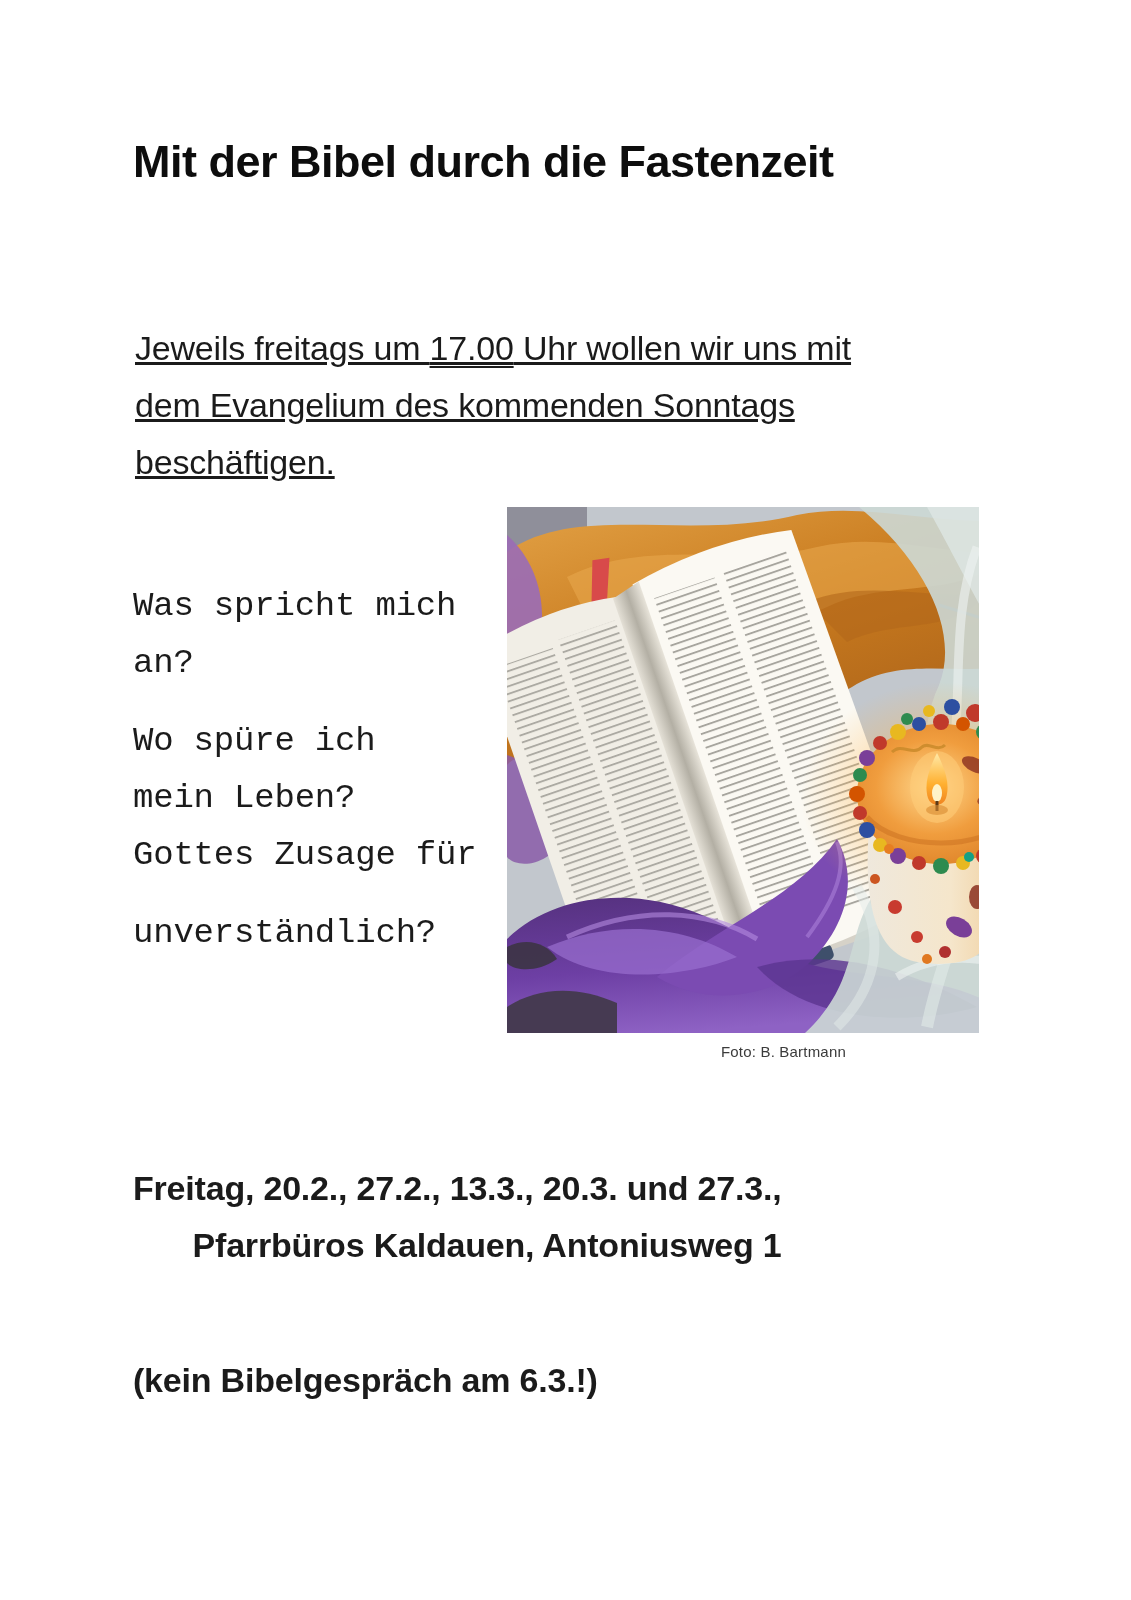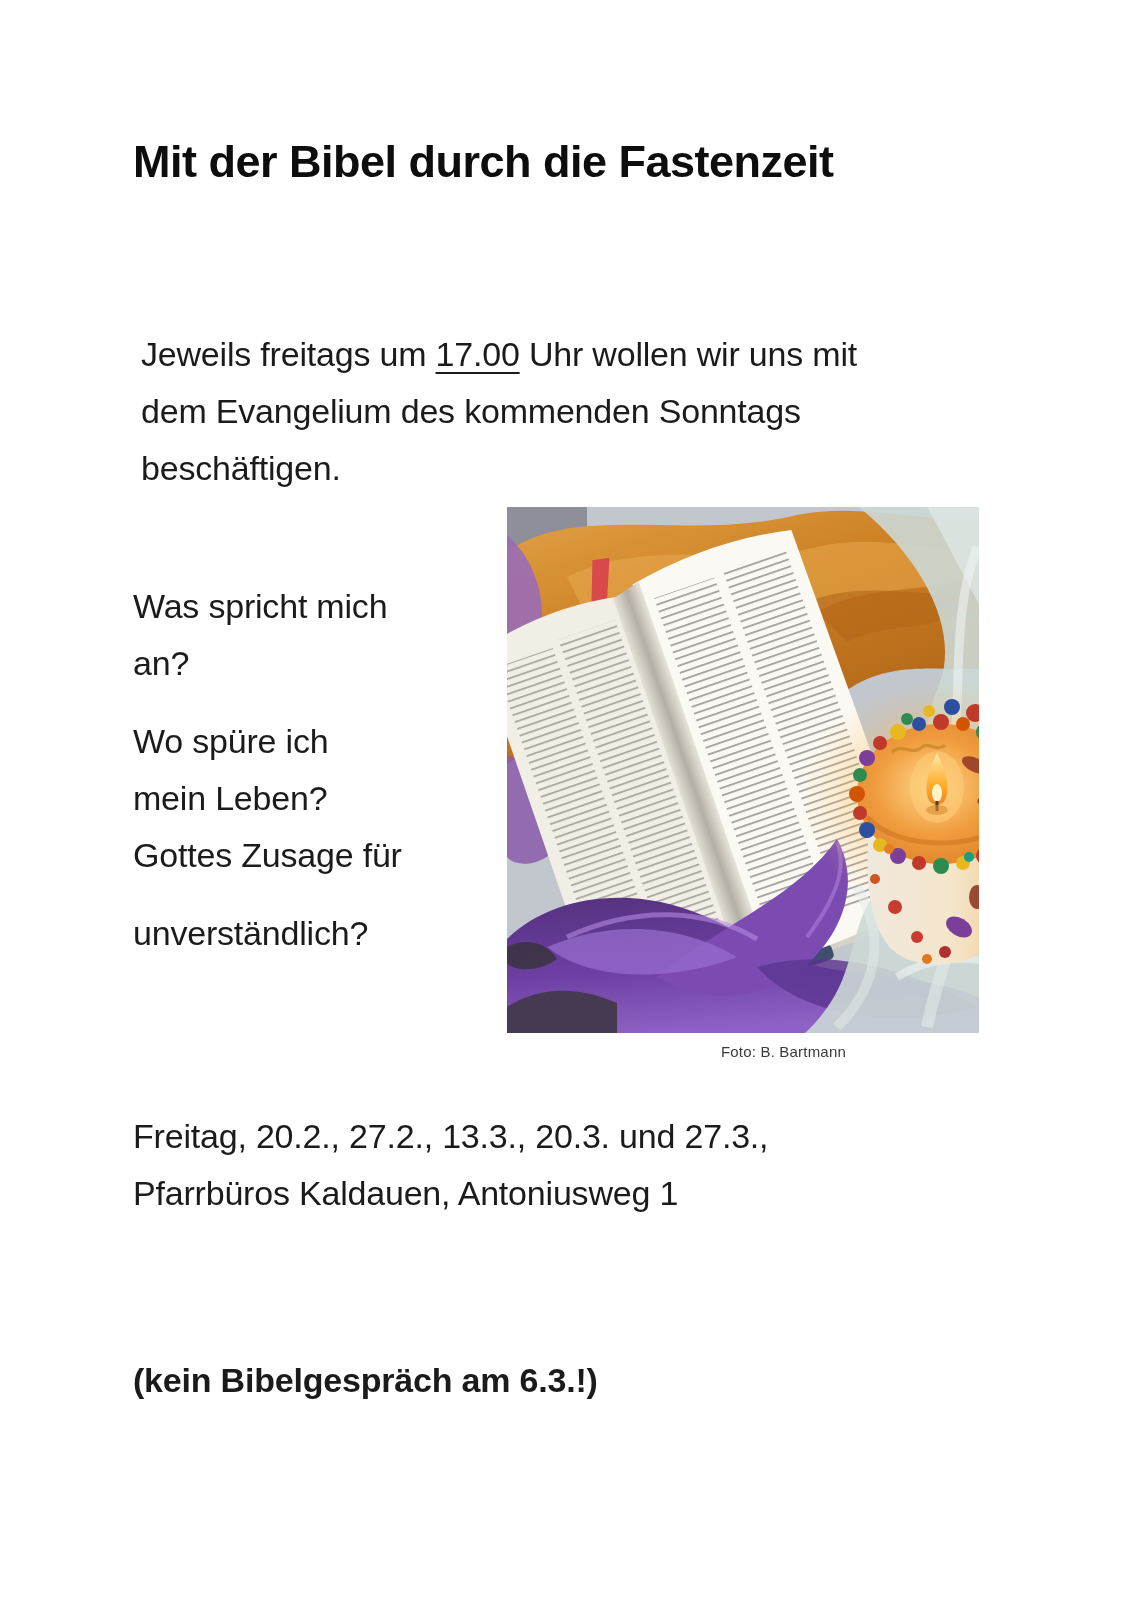--- a/index.html
+++ b/index.html
@@ -10,38 +10,38 @@
     overflow:hidden;
     font-family:"Liberation Sans", sans-serif;
     color:#1b1b1b;
   }
   .title{
     position:absolute;left:133px;top:136px;margin:0;
     font-size:45px;font-weight:700;letter-spacing:-0.5px;color:#0d0d0d;
     line-height:1.15;white-space:nowrap;
   }
   .bodytext{font-size:34px;line-height:57px;letter-spacing:-0.2px;}
-  .intro{position:absolute;left:133px;top:318px;margin:8px;}
+  .intro{position:absolute;left:133px;top:318px;margin:2px;text-decoration:underline;}
   .line{display:block;white-space:nowrap;}
   .u{
     text-decoration:underline;
     text-decoration-thickness:2px;
     text-underline-offset:6px;
   }
   .questions{position:absolute;left:133px;top:578px;}
-  .questions p{margin:0 17px 21px 0;}
+  .questions p{margin:0 17px 21px 0;font-family:Liberation Mono, monospace;}
   .photo{
     position:absolute;left:507px;top:507px;margin:0;
     width:543px;height:526px;overflow:hidden;background:#c6cbd1;
   }
   .credit{
     position:absolute;top:1042px;right:133px;
     font-size:15px;line-height:20px;color:#3b3b3b;letter-spacing:0.2px;
   }
-  .event{position:absolute;left:133px;top:1108px;font-weight:400;}
+  .event{position:absolute;left:133px;top:1160px;font-weight:700;text-align:right;}
   .note{position:absolute;left:133px;top:1352px;font-weight:700;white-space:nowrap;}
   .registration{position:absolute;left:133px;top:1428px;white-space:nowrap;}
 </style>
 </head>
 <body>
 
 <div class="page">
 
   <h1 class="title">Mit der Bibel durch die Fastenzeit</h1>
 

